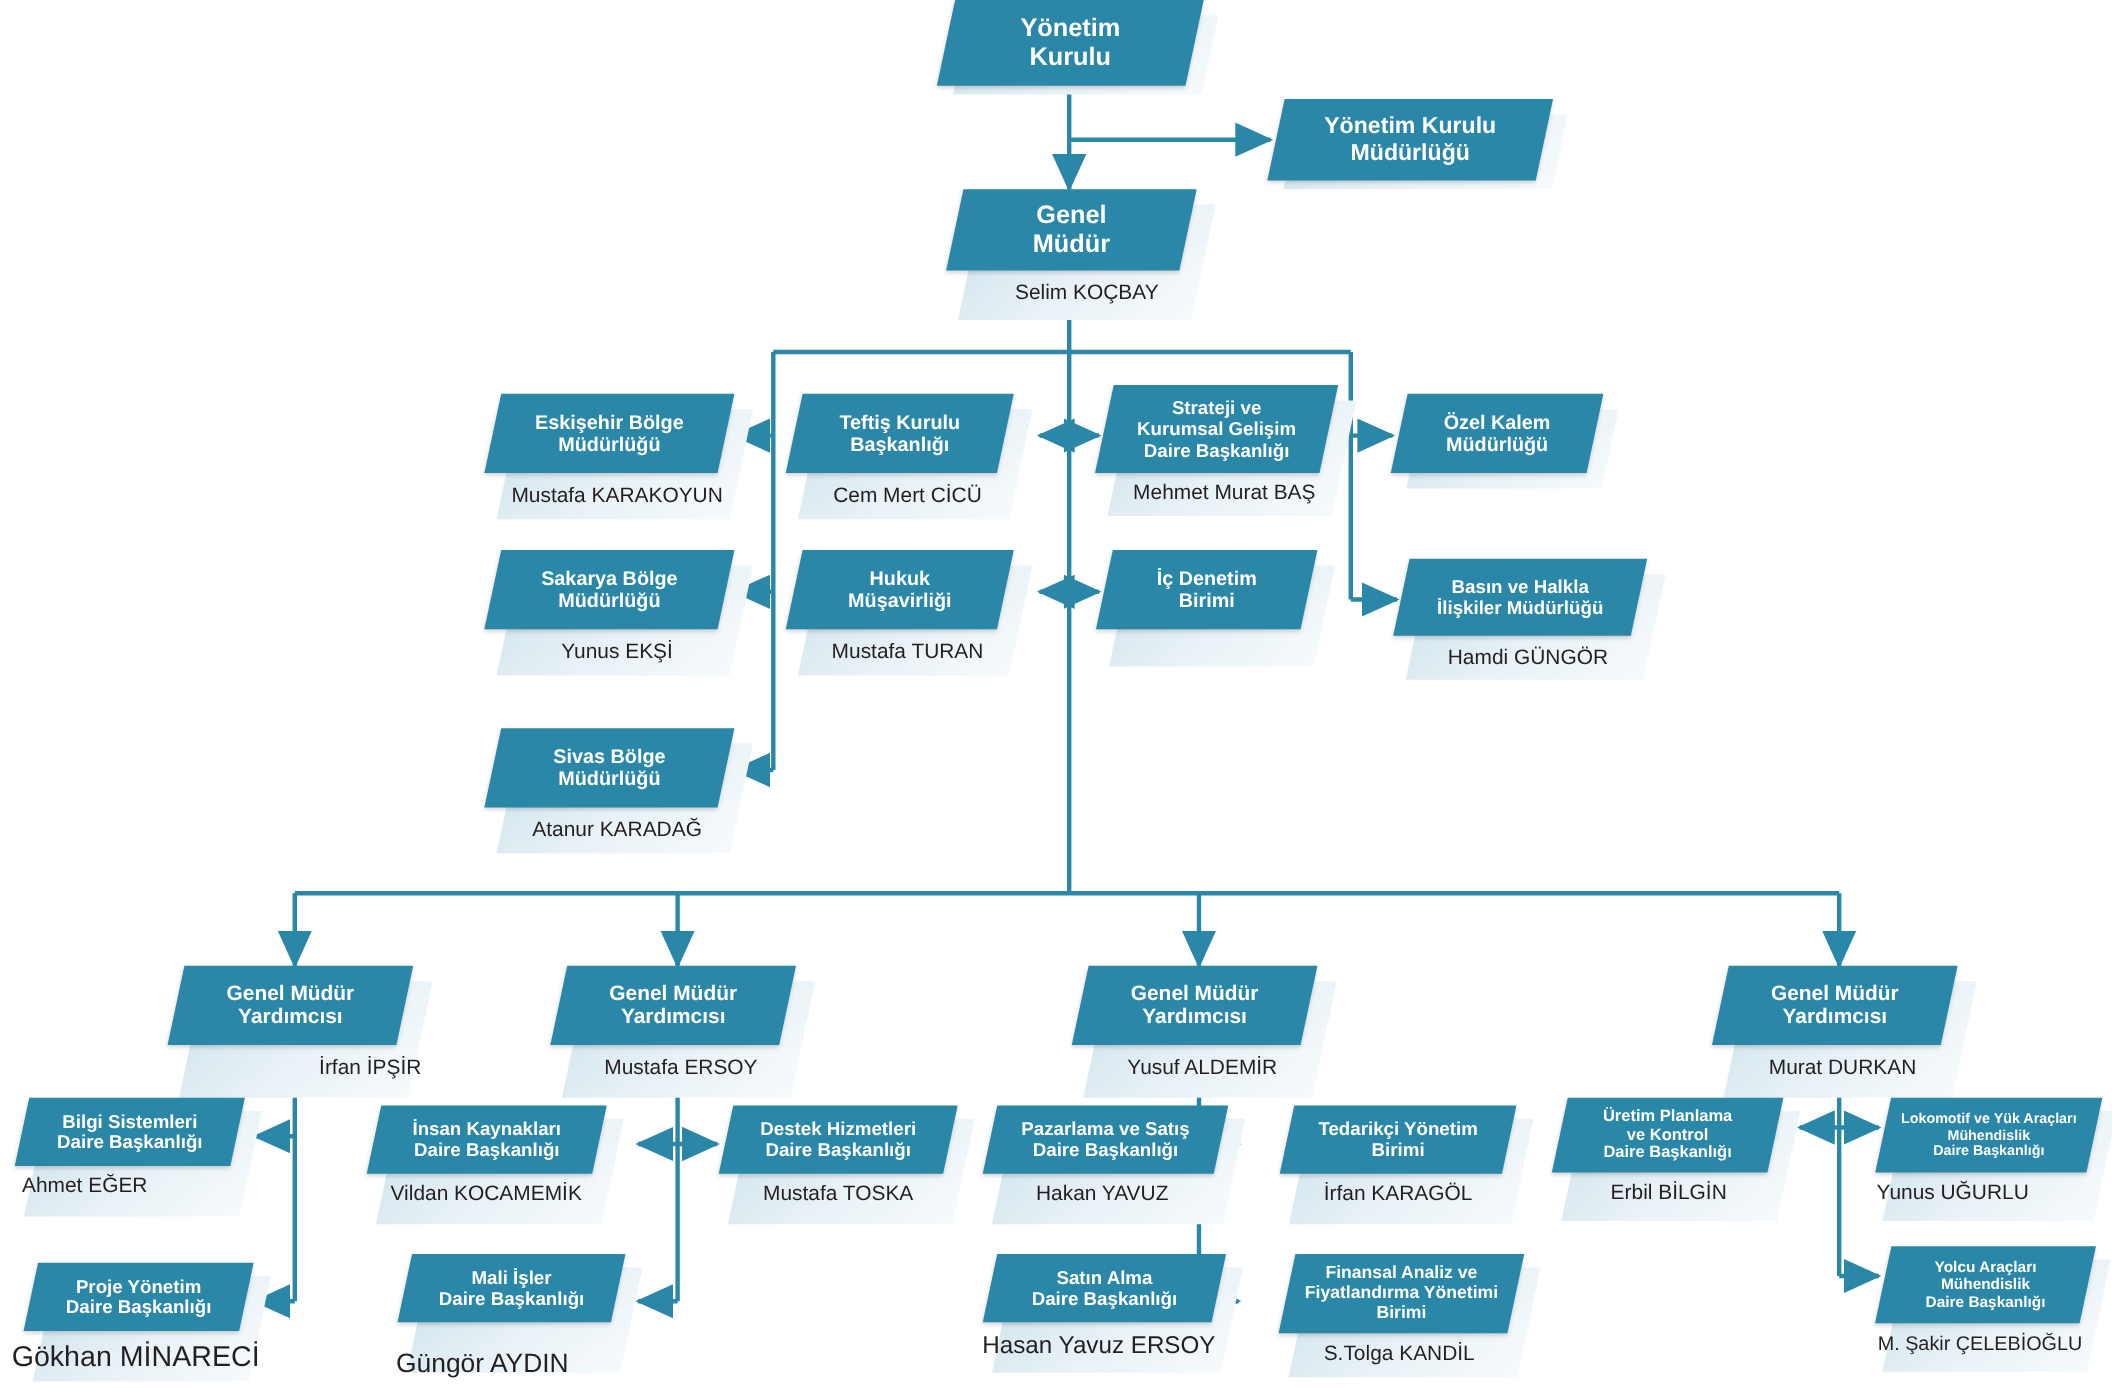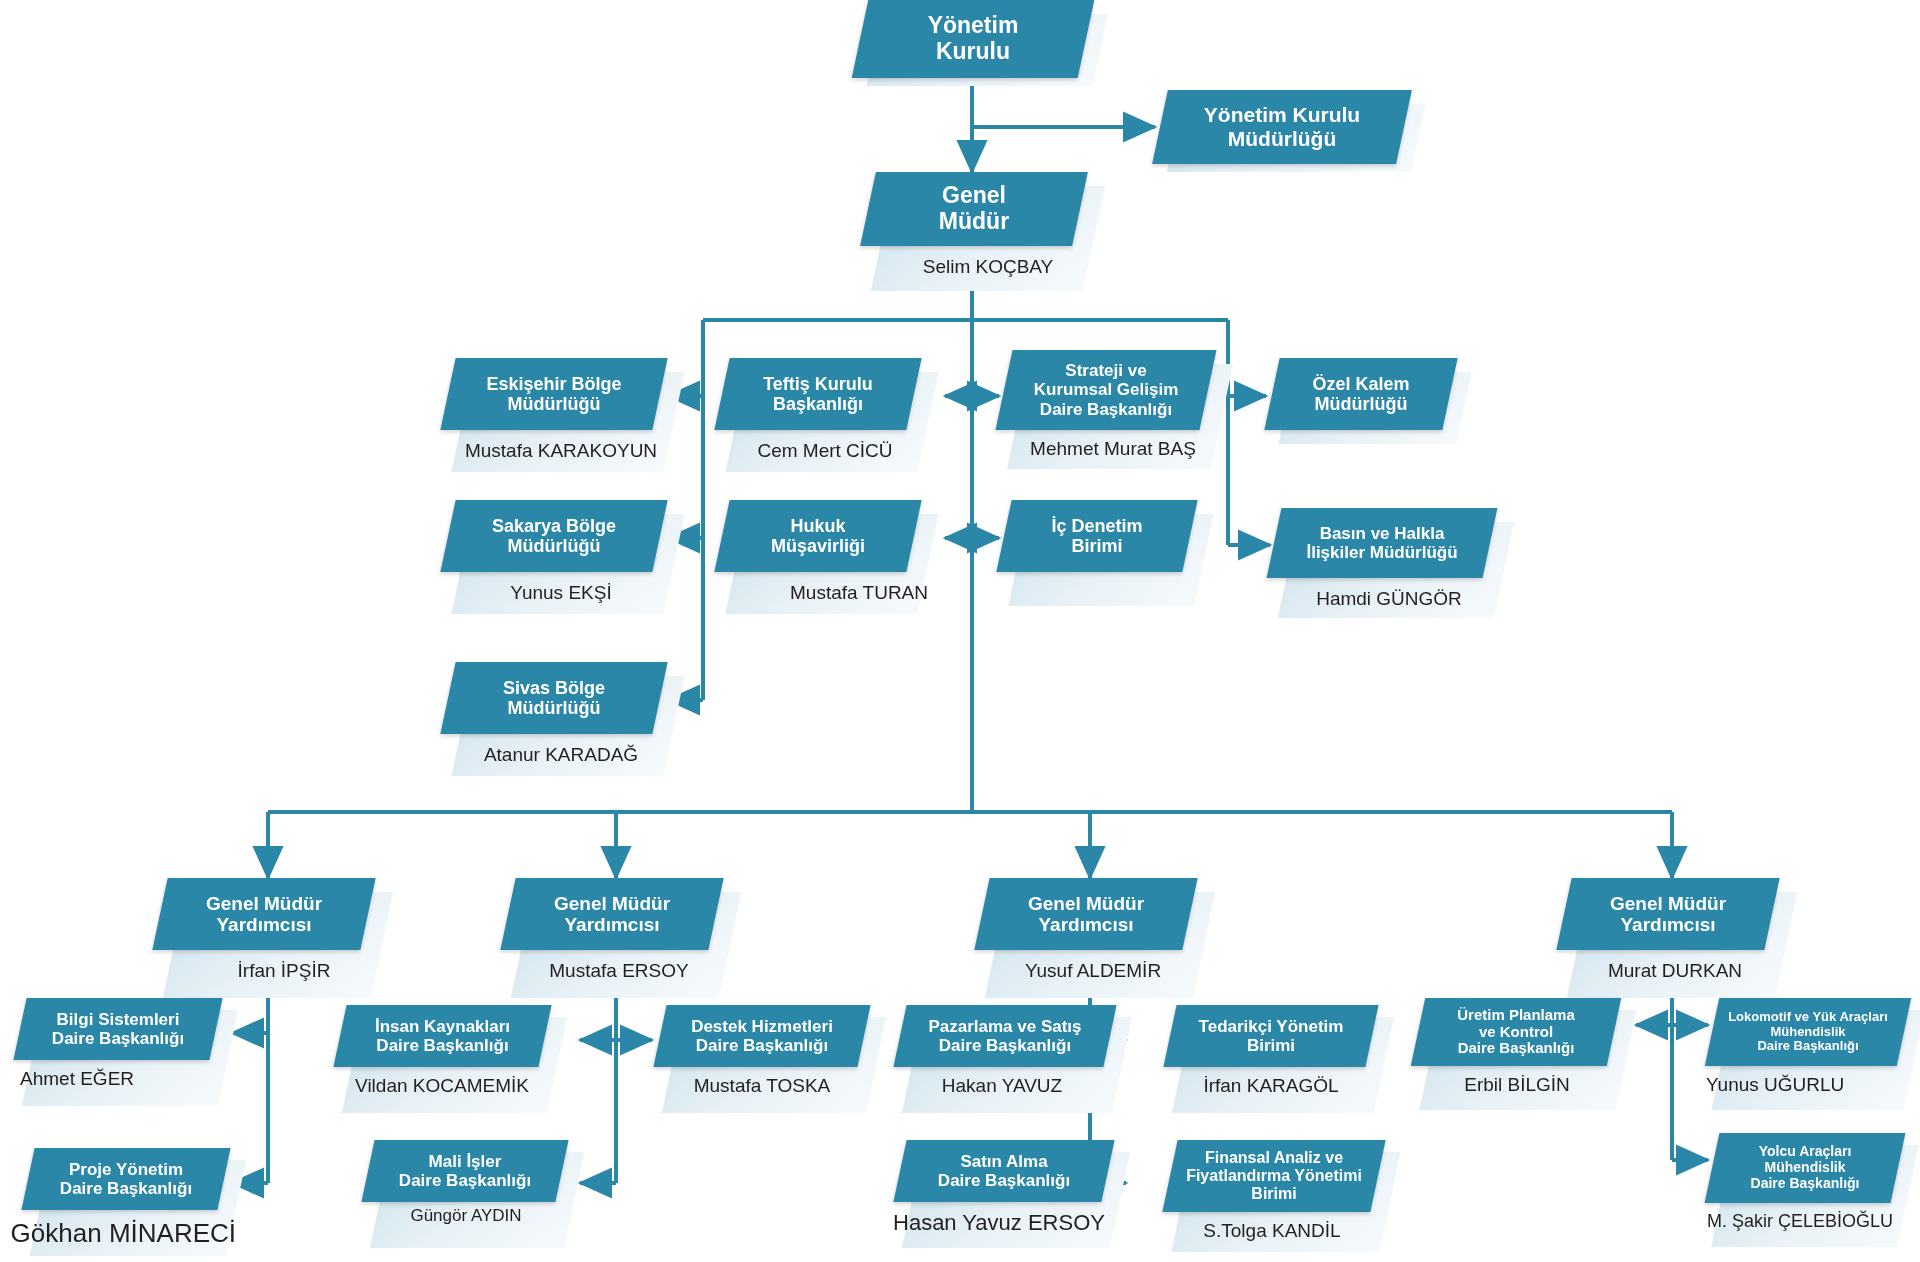--- a/index.html
+++ b/index.html
@@ -182,21 +182,21 @@
   </div>
 
   <div class="node" style="left:722px;top:500px;width:220px;height:120px;">
     <div class="plate" style="left:14px;top:14px;width:192px;height:100px;"></div>
     <div class="box" style="width:192px;height:72px;">
       <div class="inner" style="font-size:18px;">
         <span><span>Hukuk</span><br>
         <span>Müşavirliği</span></span>
       </div>
     </div>
-    <div class="pname" style="left:0px;top:82px;width:206px;text-align:right;font-size:19px;">Mustafa TURAN</div>
+    <div class="pname" style="left:0px;top:82px;width:206px;text-align:center;font-size:19px;">Mustafa TURAN</div>
   </div>
 
   <div class="node" style="left:1004px;top:500px;width:210px;height:110px;">
     <div class="plate" style="left:14px;top:14px;width:186px;height:92px;"></div>
     <div class="box" style="width:186px;height:72px;">
       <div class="inner" style="font-size:18px;">
         <span><span>İç Denetim</span><br>
         <span>Birimi</span></span>
       </div>
     </div>
@@ -225,21 +225,21 @@
   </div>
 
   <div class="node" style="left:160px;top:878px;width:230px;height:130px;">
     <div class="plate" style="left:14px;top:14px;width:208px;height:106px;"></div>
     <div class="box" style="width:208px;height:72px;">
       <div class="inner" style="font-size:19px;">
         <span><span>Genel Müdür</span><br>
         <span>Yardımcısı</span></span>
       </div>
     </div>
-    <div class="pname" style="left:13px;top:82px;width:222px;text-align:center;font-size:19px;">İrfan İPŞİR</div>
+    <div class="pname" style="left:1px;top:82px;width:222px;text-align:right;font-size:19px;">İrfan İPŞİR</div>
   </div>
 
   <div class="node" style="left:508px;top:878px;width:230px;height:130px;">
     <div class="plate" style="left:14px;top:14px;width:208px;height:106px;"></div>
     <div class="box" style="width:208px;height:72px;">
       <div class="inner" style="font-size:19px;">
         <span><span>Genel Müdür</span><br>
         <span>Yardımcısı</span></span>
       </div>
     </div>
@@ -302,21 +302,21 @@
   </div>
 
   <div class="node" style="left:368px;top:1140px;width:215px;height:115px;">
     <div class="plate" style="left:12px;top:12px;width:194px;height:96px;"></div>
     <div class="box" style="width:194px;height:62px;">
       <div class="inner" style="font-size:17px;">
         <span><span>Mali İşler</span><br>
         <span>Daire Başkanlığı</span></span>
       </div>
     </div>
-    <div class="pname" style="left:-8px;top:66px;width:212px;text-align:center;font-size:17px;">Güngör AYDIN</div>
+    <div class="pname" style="left:-8px;top:86px;width:212px;text-align:left;font-size:24px;">Güngör AYDIN</div>
   </div>
 
   <div class="node" style="left:660px;top:1005px;width:225px;height:115px;">
     <div class="plate" style="left:12px;top:12px;width:204px;height:96px;"></div>
     <div class="box" style="width:204px;height:62px;">
       <div class="inner" style="font-size:17px;">
         <span><span>Destek Hizmetleri</span><br>
         <span>Daire Başkanlığı</span></span>
       </div>
     </div>

